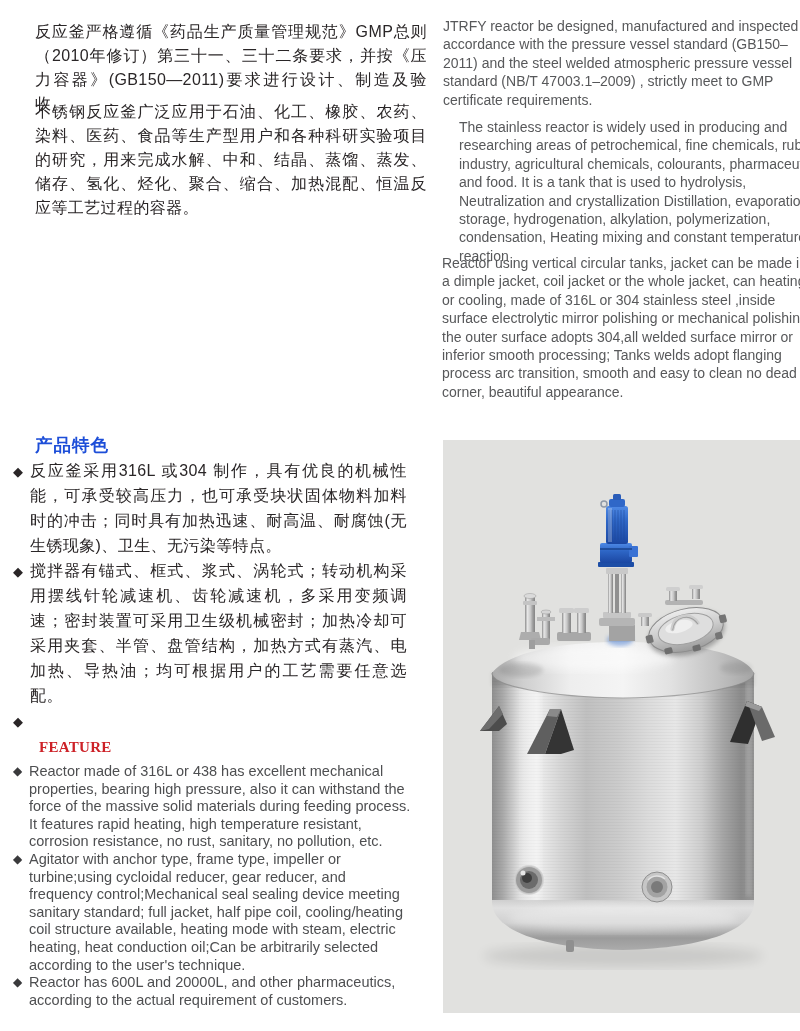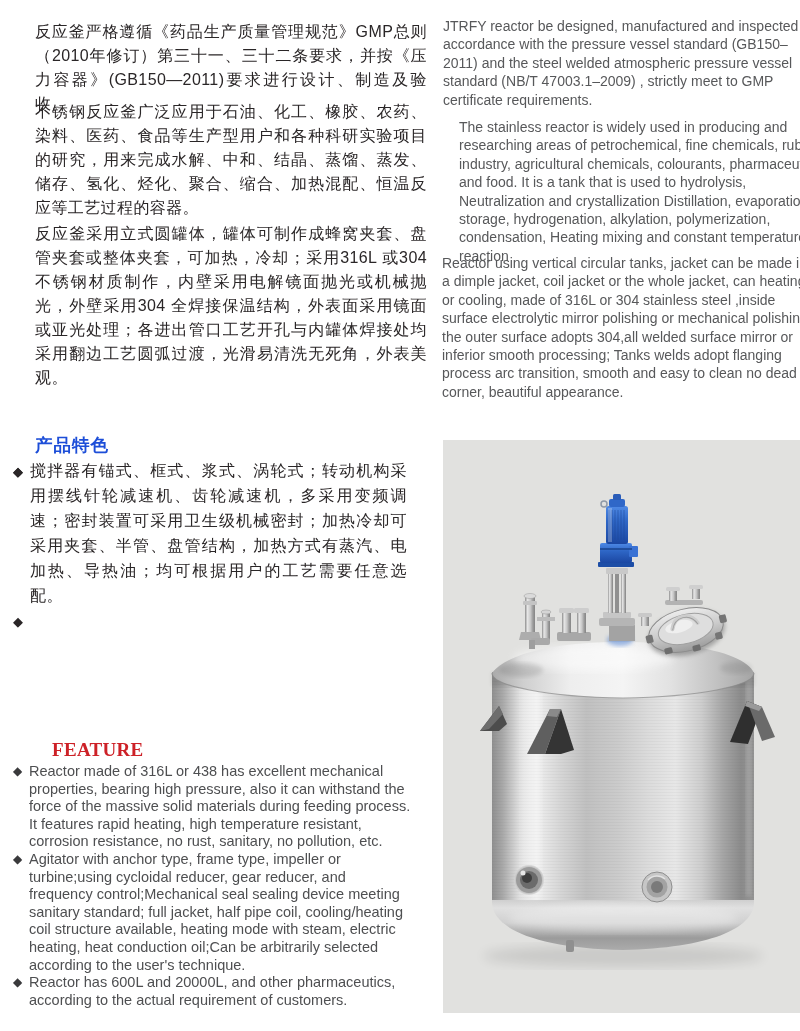--- a/index.html
+++ b/index.html
@@ -26,23 +26,23 @@
     left:13px; top:433px; font-size:17.5px; font-weight:bold;
     color:#1d4ed8; letter-spacing:1px;
   }
   ul.bullets { list-style:none; margin:0; padding:0; }
   #cn-bullets { left:13px; top:458px; width:394px; }
   #cn-bullets li {
     position:relative; padding-left:17px; font-size:16px; line-height:25px;
     color:#2a2627; text-align:justify; letter-spacing:0.4px;
   }
   .en-feature-head {
-    left:30px; top:739px;
+    left:17px; top:739px;
     font-family:"Liberation Serif","DejaVu Serif",serif;
-    font-size:19px; font-weight:bold; color:#cd2127; letter-spacing:0.3px;
+    font-size:15px; font-weight:bold; color:#cd2127; letter-spacing:0.3px;
   }
   #en-bullets { left:13px; top:763px; width:398px; }
   #en-bullets li {
     position:relative; padding-left:16px; font-size:14.5px; line-height:17.6px;
     color:#4e4f51;
   }
   .marker {
     position:absolute; left:0; top:1px; font-size:13px; color:#2a2627;
   }
   #en-bullets .marker { font-size:12px; top:0; color:#3a3a3c; }
@@ -52,31 +52,31 @@
   }
   .image-box svg { display:block; }
 </style>
 </head>
 <body>
 
 <div class="page">
 
   <p id="cnp1" class="blk cn">反应釜严格遵循《药品生产质量管理规范》GMP总则（2010年修订）第三十一、三十二条要求，并按《压力容器》(GB150—2011)要求进行设计、制造及验收。</p>
   <p id="cnp2" class="blk cn">不锈钢反应釜广泛应用于石油、化工、橡胶、农药、染料、医药、食品等生产型用户和各种科研实验项目的研究，用来完成水解、中和、结晶、蒸馏、蒸发、储存、氢化、烃化、聚合、缩合、加热混配、恒温反应等工艺过程的容器。</p>
-  <p id="cnp3" class="blk cn">反应釜采用立式圆罐体，罐体可制作成蜂窝夹套、盘管夹套或整体夹套，可加热，冷却；采用316L 或304不锈钢材质制作，内壁采用电解镜面抛光或机械抛光，外壁采用304 全焊接保温结构，外表面采用镜面或亚光处理；各进出管口工艺开孔与内罐体焊接处均采用翻边工艺圆弧过渡，光滑易清洗无死角，外表美观。</p>
 
   <p id="enp1" class="blk enp">JTRFY reactor be designed, manufactured and inspected in accordance with the pressure vessel standard (GB150–2011) and the steel welded atmospheric pressure vessel standard (NB/T 47003.1–2009) , strictly meet to GMP certificate requirements.</p>
   <p id="enp2" class="blk enp">The stainless reactor is widely used in producing and researching areas of petrochemical, fine chemicals, rubber industry, agricultural chemicals, colourants, pharmaceutics and food. It is a tank that is used to hydrolysis, Neutralization and crystallization Distillation, evaporation, storage, hydrogenation, alkylation, polymerization, condensation, Heating mixing and constant temperature reaction</p>
   <p id="enp3" class="blk enp">Reactor using vertical circular tanks, jacket can be made into a dimple jacket, coil jacket or the whole jacket, can heating or cooling, made of 316L or 304 stainless steel ,inside surface electrolytic mirror polishing or mechanical polishing, the outer surface adopts 304,all welded surface mirror or inferior smooth processing; Tanks welds adopt flanging process arc transition, smooth and easy to clean no dead corner, beautiful appearance.</p>
 
   <div class="blk cn-feature-head">产品特色</div>
 
   <ul id="cn-bullets" class="blk bullets">
     <li>
       <span class="marker">◆</span>
+      <span>反应釜采用316L 或304 制作，具有优良的机械性能，可承受较高压力，也可承受块状固体物料加料时的冲击；同时具有加热迅速、耐高温、耐腐蚀(无生锈现象)、卫生、无污染等特点。</span>
     </li>
     <li>
       <span class="marker">◆</span>
       <span>搅拌器有锚式、框式、浆式、涡轮式；转动机构采用摆线针轮减速机、齿轮减速机，多采用变频调速；密封装置可采用卫生级机械密封；加热冷却可采用夹套、半管、盘管结构，加热方式有蒸汽、电加热、导热油；均可根据用户的工艺需要任意选配。</span>
     </li>
     <li>
       <span class="marker">◆</span>
     </li>
   </ul>
 

